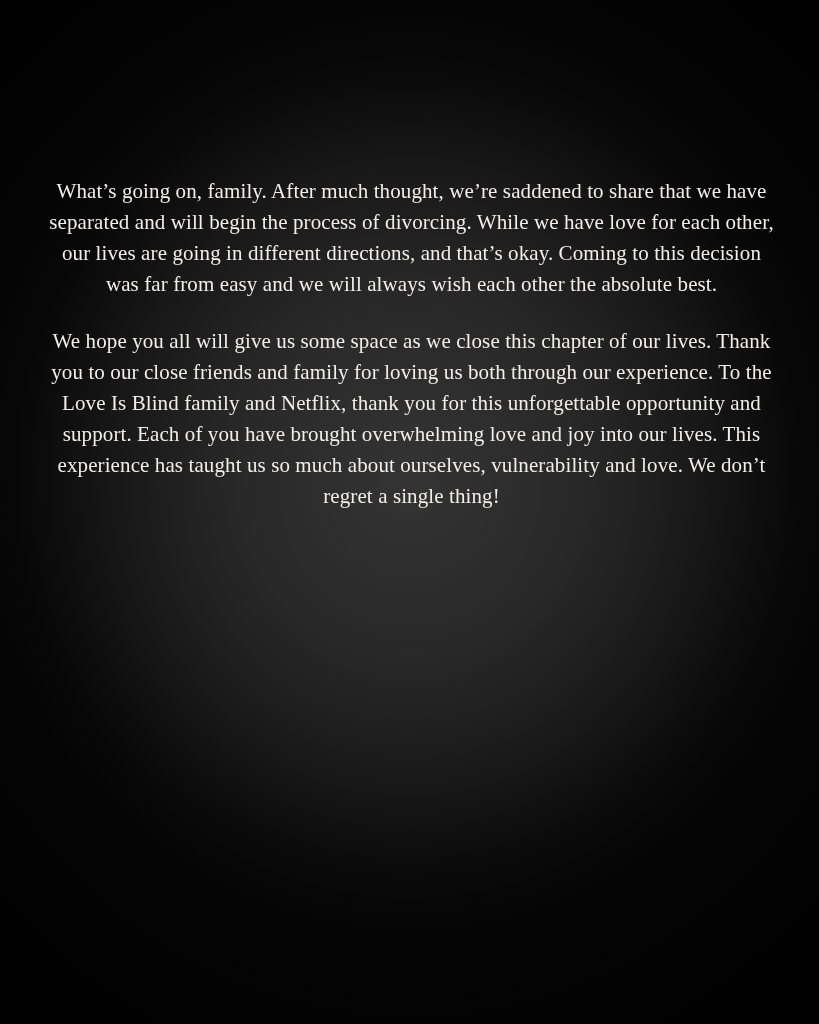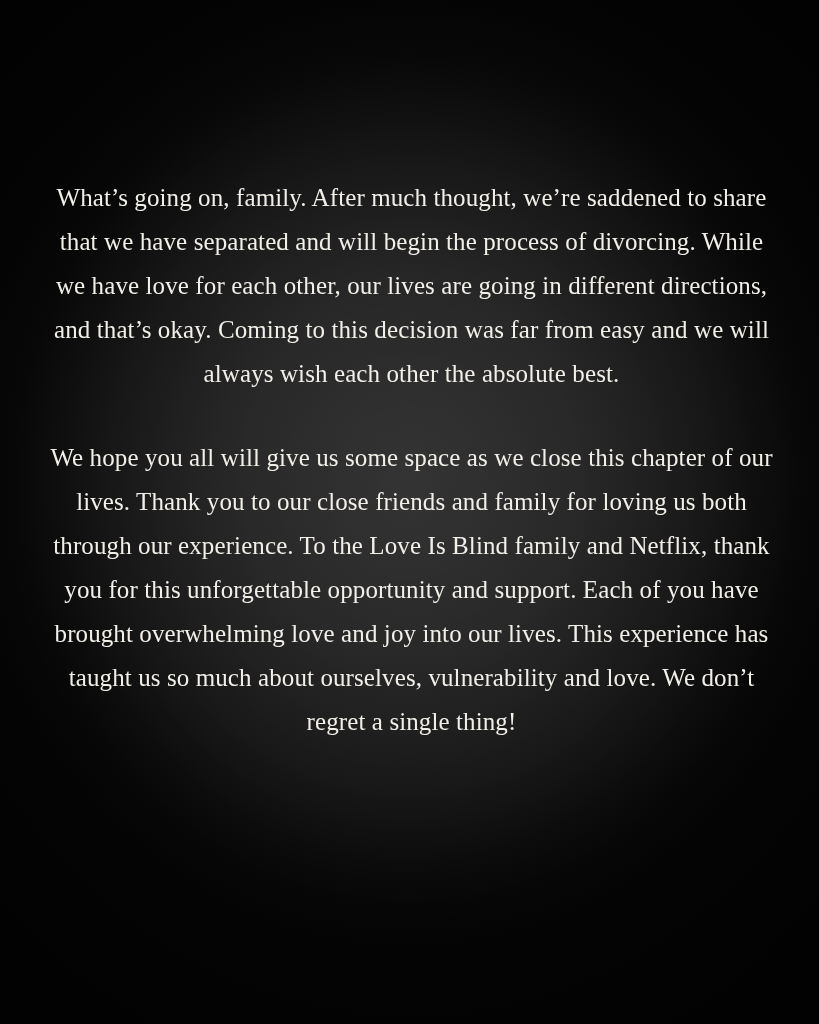--- a/index.html
+++ b/index.html
@@ -28,32 +28,32 @@
       radial-gradient(ellipse 70% 60% at 50% 48%, rgba(255,255,255,0.045) 0%, rgba(255,255,255,0.02) 40%, rgba(0,0,0,0.0) 62%, rgba(0,0,0,0.55) 100%);
     pointer-events: none;
   }
   .statement-body {
     position: absolute;
     left: 48px;
     right: 44px;
     top: 176px;
     color: #f2efe9;
     text-align: center;
-    font-size: 25px;
-    line-height: 44px;
+    font-size: 21px;
+    line-height: 31px;
     letter-spacing: 0.1px;
     -webkit-font-smoothing: antialiased;
     text-rendering: optimizeLegibility;
   }
   .statement-paragraph {
     margin: 0;
     text-align: center;
   }
   .statement-paragraph + .statement-paragraph {
-    margin-top: 40px;
+    margin-top: 26px;
   }
 </style>
 </head>
 <body>
 
 <div class="statement-card">
   <div class="vignette"></div>
   <div class="statement-body">
     <p class="statement-paragraph">What’s going on, family. After much thought, we’re saddened to share that we have separated and will begin the process of divorcing. While we have love for each other, our lives are going in different directions, and that’s okay. Coming to this decision was far from easy and we will always wish each other the absolute best.</p>
     <p class="statement-paragraph">We hope you all will give us some space as we close this chapter of our lives. Thank you to our close friends and family for loving us both through our experience. To the Love Is Blind family and Netflix, thank you for this unforgettable opportunity and support. Each of you have brought overwhelming love and joy into our lives. This experience has taught us so much about ourselves, vulnerability and love. We don’t regret a single thing!</p>

